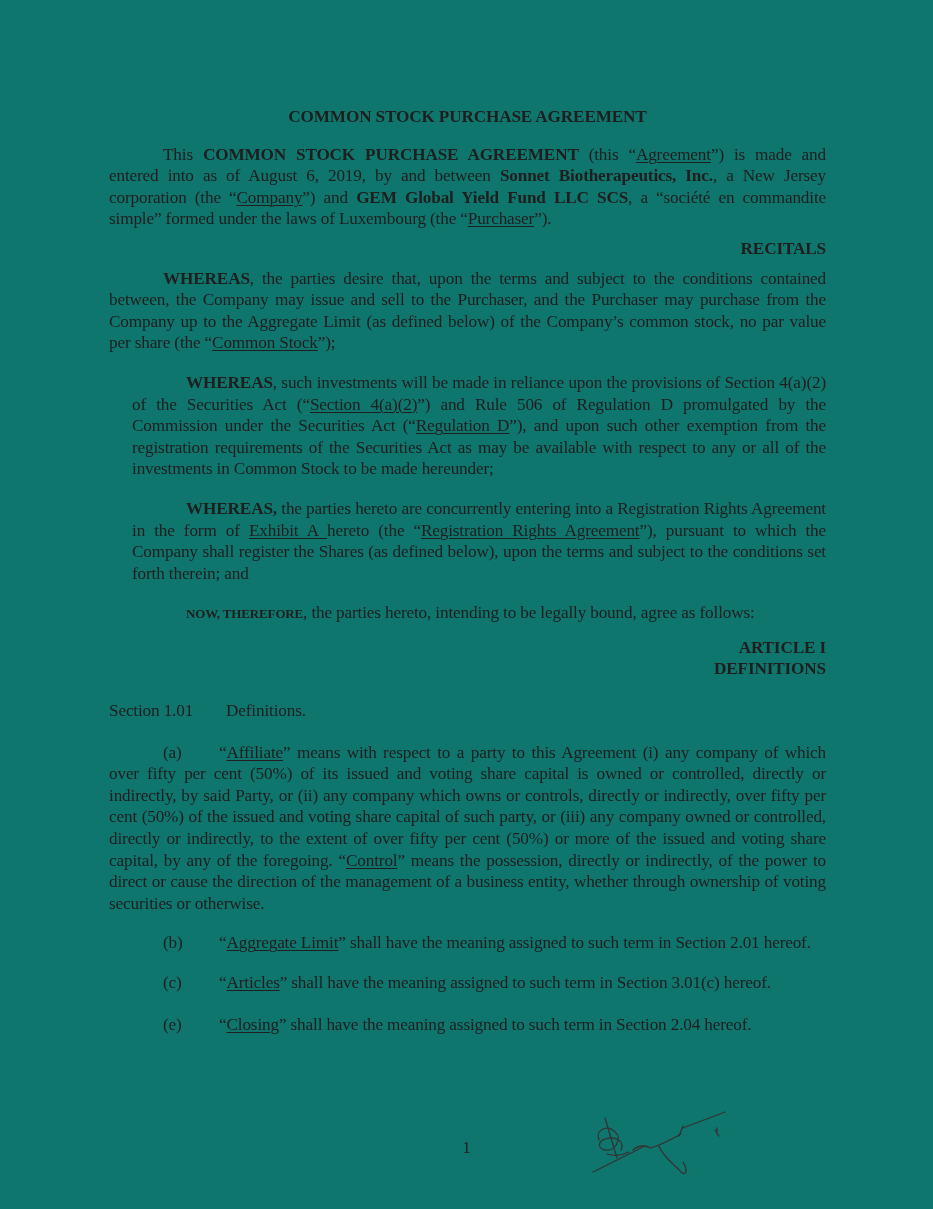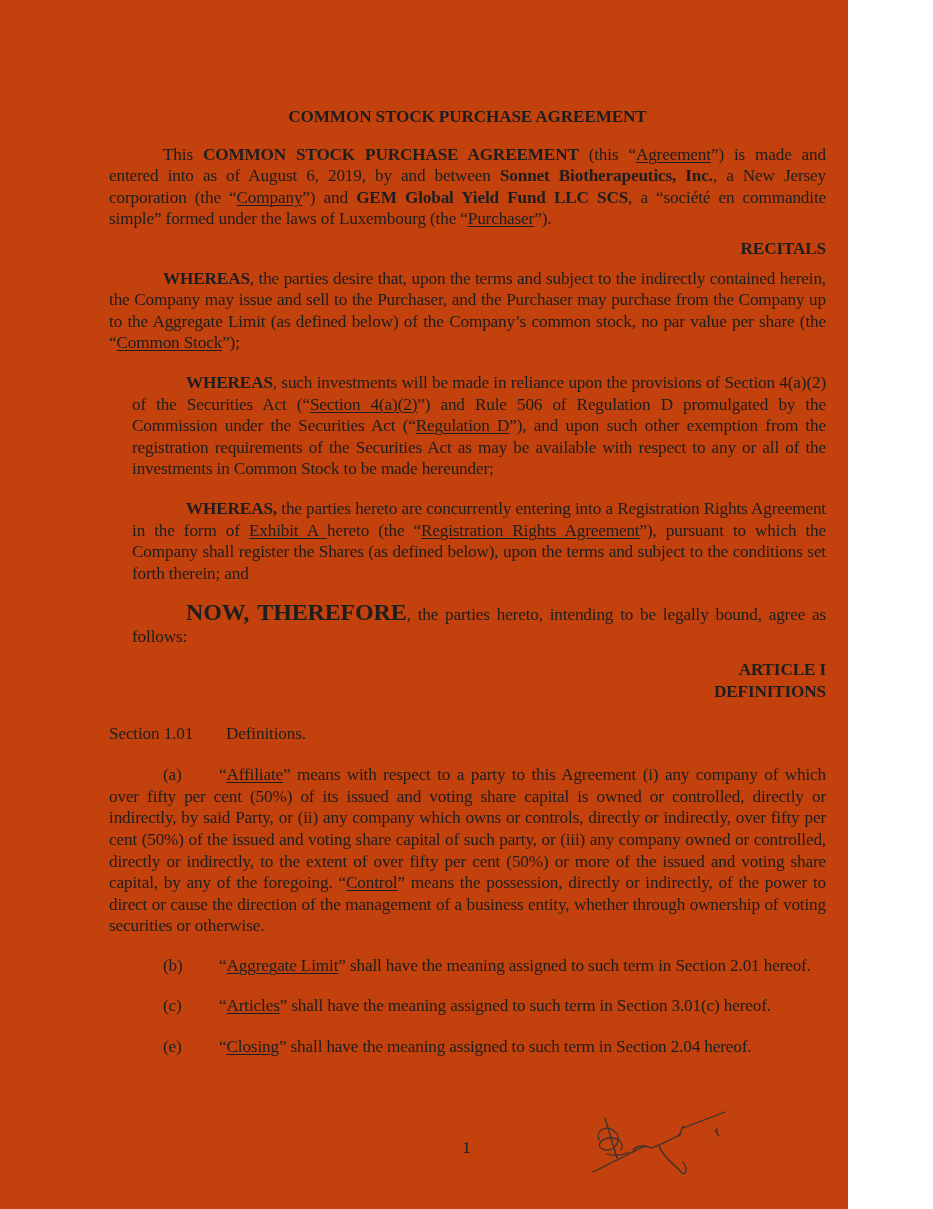--- a/index.html
+++ b/index.html
@@ -1,24 +1,24 @@
 <!DOCTYPE html>
 <html><head>
 <meta charset="utf-8">
 <style>
   html, body { margin: 0; padding: 0; background: #ffffff; }
   body { width: 933px; height: 1209px; position: relative; overflow: hidden;
          font-family: "Liberation Serif", "DejaVu Serif", serif; color: #1e1e1e; }
-  .page { position: absolute; left: 0; top: 0; width: 848px; height: 1209px; background: #c2410c; text-decoration: underline; }
+  .page { position: absolute; left: 0; top: 0; width: 933px; height: 1209px; background: #0f766e; text-decoration: underline; }
   .content { position: absolute; left: 109px; top: 106px; width: 717px; font-size: 17.2px; line-height: 21.6px; letter-spacing: -0.15px; }
   .title { text-align: center; font-weight: bold; margin: 0 0 16px 0; font-size: 17.2px; }
   .para { text-align: justify; text-indent: 54px; margin: 0; }
   .heading { text-align: right; font-weight: bold; margin: 8px 0 8px 0; }
   .gap { margin-top: 18px; margin-left: 23px; }
-  b.big { font-size: 24px; }
+  b.big { font-size: 13px; }
   u { text-underline-offset: 2px; text-decoration-thickness: 1px; }
   .art { text-align: right; font-weight: bold; margin: 12px 0 0 0; line-height: 21.6px; }
   .section { margin-top: 20px; }
   .section .num { display: inline-block; width: 117px; }
   .def { margin: 0; text-align: justify; }
   .def .letter { display: inline-block; width: 56px; text-align: left; }
   .def.first { text-indent: 0; padding-left: 0; margin-top: 20px; }
   .def.first .pre { display: inline-block; width: 54px; }
   .li { margin-top: 14px; }
   .pageno { position: absolute; left: 0; width: 933px; top: 1138px; text-align: center; font-size: 17px; }
@@ -29,21 +29,21 @@
 
 <div class="page">
   <div class="content">
 
     <div class="title">COMMON STOCK PURCHASE AGREEMENT</div>
 
     <p class="para"><span>This </span><b>COMMON STOCK PURCHASE AGREEMENT</b><span> (this “</span><u>Agreement</u><span>”) is made and entered into as of August 6, 2019, by and between </span><b>Sonnet Biotherapeutics, Inc.</b><span>, a New Jersey corporation (the “</span><u>Company</u><span>”) and </span><b>GEM Global Yield Fund LLC SCS</b><span>, a “société en commandite simple” formed under the laws of Luxembourg (the “</span><u>Purchaser</u><span>”).</span></p>
 
     <div class="heading">RECITALS</div>
 
-    <p class="para"><b>WHEREAS</b><span>, the parties desire that, upon the terms and subject to the indirectly contained herein, the Company may issue and sell to the Purchaser, and the Purchaser may purchase from the Company up to the Aggregate Limit (as defined below) of the Company’s common stock, no par value per share (the “</span><u>Common Stock</u><span>”);</span></p>
+    <p class="para"><b>WHEREAS</b><span>, the parties desire that, upon the terms and subject to the conditions contained between, the Company may issue and sell to the Purchaser, and the Purchaser may purchase from the Company up to the Aggregate Limit (as defined below) of the Company’s common stock, no par value per share (the “</span><u>Common Stock</u><span>”);</span></p>
 
     <p class="para gap"><b>WHEREAS</b><span>, such investments will be made in reliance upon the provisions of Section 4(a)(2) of the Securities Act (“</span><u>Section 4(a)(2)</u><span>”) and Rule 506 of Regulation D promulgated by the Commission under the Securities Act (“</span><u>Regulation D</u><span>”), and upon such other exemption from the registration requirements of the Securities Act as may be available with respect to any or all of the investments in Common Stock to be made hereunder;</span></p>
 
     <p class="para gap"><b>WHEREAS,</b><span> the parties hereto are concurrently entering into a Registration Rights Agreement in the form of </span><u>Exhibit A </u><span>hereto (the “</span><u>Registration Rights Agreement</u><span>”), pursuant to which the Company shall register the Shares (as defined below), upon the terms and subject to the conditions set forth therein; and</span></p>
 
     <p class="para gap"><b class="big">NOW, THEREFORE</b><span>, the parties hereto, intending to be legally bound, agree as follows:</span></p>
 
     <div class="art">ARTICLE I</div>
     <div class="art" style="margin-top:0">DEFINITIONS</div>
 

